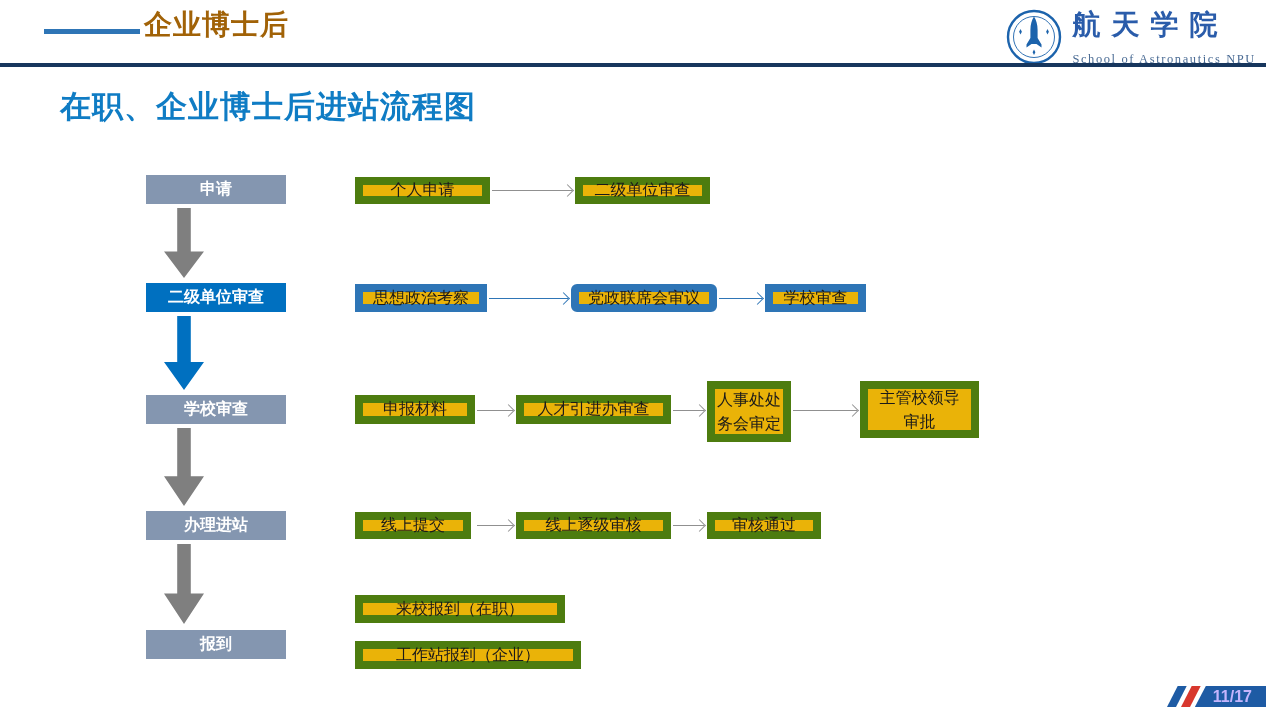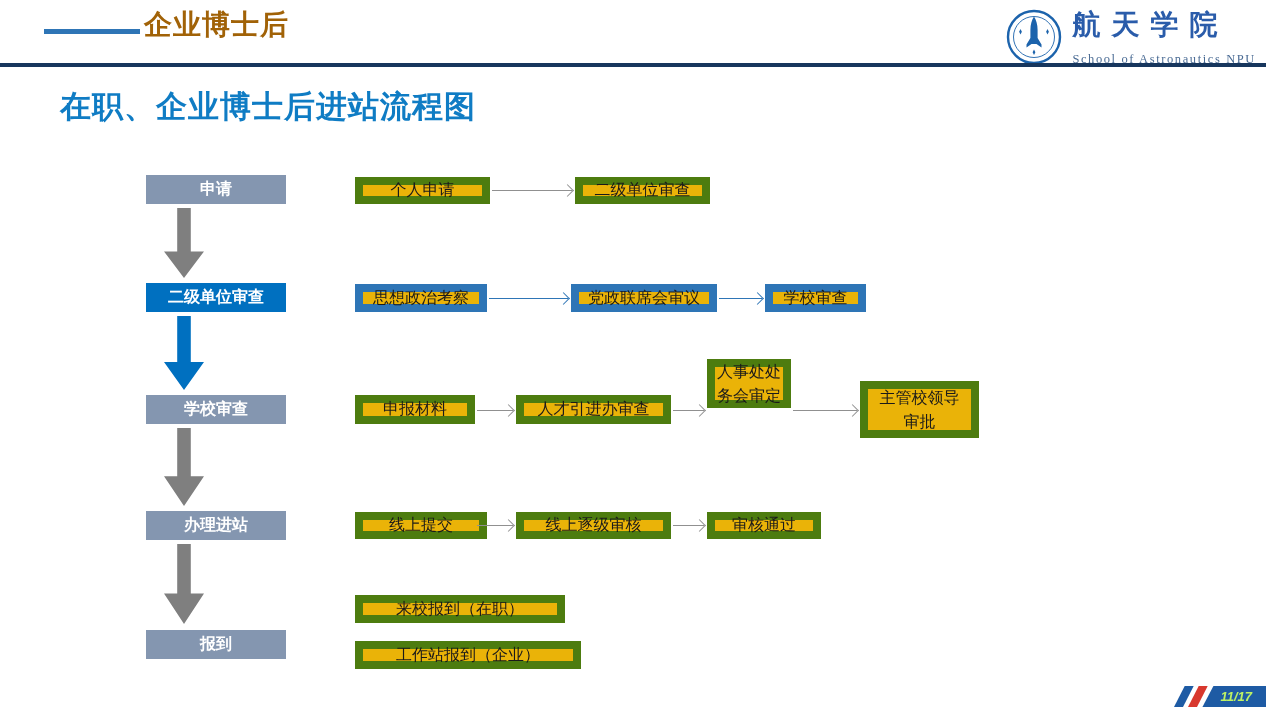--- a/index.html
+++ b/index.html
@@ -83,24 +83,23 @@
   .pageno {
     position:absolute; right:0; bottom:6px; height:21px;
     display:flex; align-items:stretch;
   }
   .pageno .slash {
     width:9px; margin-right:5px; transform:skewX(-27deg); transform-origin:bottom;
   }
   .pageno .slash.blue { background:#1E5BA4; }
   .pageno .slash.red  { background:#D8382E; }
   .pageno .plate {
-    background:#1E5BA4; color:#bef264; font-weight:bold; font-size:13px;
+    background:#1E5BA4; color:#c4b5fd; font-weight:bold; font-size:16px;
     display:flex; align-items:center; padding:0 14px 0 18px;
     clip-path:polygon(11px 0, 100% 0, 100% 100%, 0 100%);
-    font-style:italic;
   }
 </style>
 </head>
 <body>
 
 <div class="slide">
 
   <div class="header-row">
     <div class="title-dash"></div>
     <div class="title-suffix">企业博士后</div>
@@ -134,35 +133,35 @@
   <div class="stage" style="top:511px;">办理进站</div>
   <div class="block-arrow" style="top:544px;height:80px;"></div>
   <div class="stage" style="top:630px;">报到</div>
 
   <div class="fbox" style="left:355px;top:177px;width:135px;height:27px;">个人申请</div>
   <div class="arrow" style="left:492px;top:190px;width:80px;"></div>
   <div class="fbox" style="left:575px;top:177px;width:135px;height:27px;">二级单位审查</div>
 
   <div class="fbox blue" style="left:355px;top:284px;width:132px;height:28px;">思想政治考察</div>
   <div class="arrow blue" style="left:489px;top:298px;width:79px;"></div>
-  <div class="fbox blue" style="left:571px;top:284px;width:146px;height:28px;">党政联席会审议</div>
+  <div class="fbox blue" style="left:571px;top:284px;width:146px;height:28px;border-radius:6px;">党政联席会审议</div>
   <div class="arrow blue" style="left:719px;top:298px;width:43px;"></div>
   <div class="fbox blue" style="left:765px;top:284px;width:101px;height:28px;">学校审查</div>
 
   <div class="fbox" style="left:355px;top:395px;width:120px;height:29px;">申报材料</div>
   <div class="arrow" style="left:477px;top:410px;width:36px;"></div>
   <div class="fbox" style="left:516px;top:395px;width:155px;height:29px;">人才引进办审查</div>
   <div class="arrow" style="left:673px;top:410px;width:31px;"></div>
-  <div class="fbox multiline" style="left:707px;top:359px;width:84px;height:49px;font-family:Liberation Serif, serif;">人事处处
+  <div class="fbox multiline" style="left:707px;top:381px;width:84px;height:61px;font-family:Liberation Serif, serif;">人事处处
 务会审定</div>
   <div class="arrow" style="left:793px;top:410px;width:64px;"></div>
   <div class="fbox multiline" style="left:860px;top:381px;width:119px;height:57px;">主管校领导
 审批</div>
 
-  <div class="fbox" style="left:355px;top:512px;width:132px;height:27px;">线上提交</div>
+  <div class="fbox" style="left:355px;top:512px;width:116px;height:27px;">线上提交</div>
   <div class="arrow" style="left:477px;top:525px;width:36px;"></div>
   <div class="fbox" style="left:516px;top:512px;width:155px;height:27px;">线上逐级审核</div>
   <div class="arrow" style="left:673px;top:525px;width:31px;"></div>
   <div class="fbox" style="left:707px;top:512px;width:114px;height:27px;">审核通过</div>
 
   <div class="fbox" style="left:355px;top:595px;width:210px;height:28px;">来校报到（在职）</div>
   <div class="fbox" style="left:355px;top:641px;width:226px;height:28px;">工作站报到（企业）</div>
 
   <div class="pageno">
     <div class="slash blue"></div>

